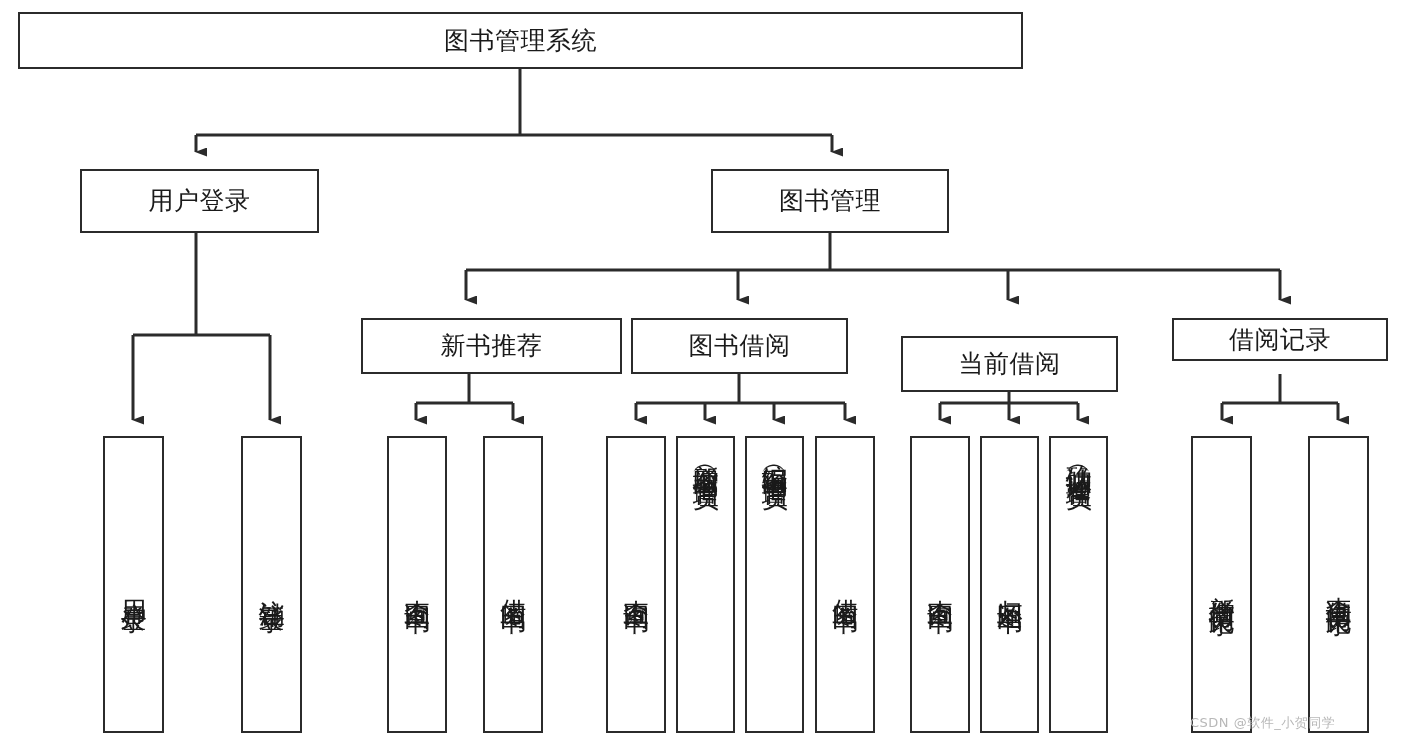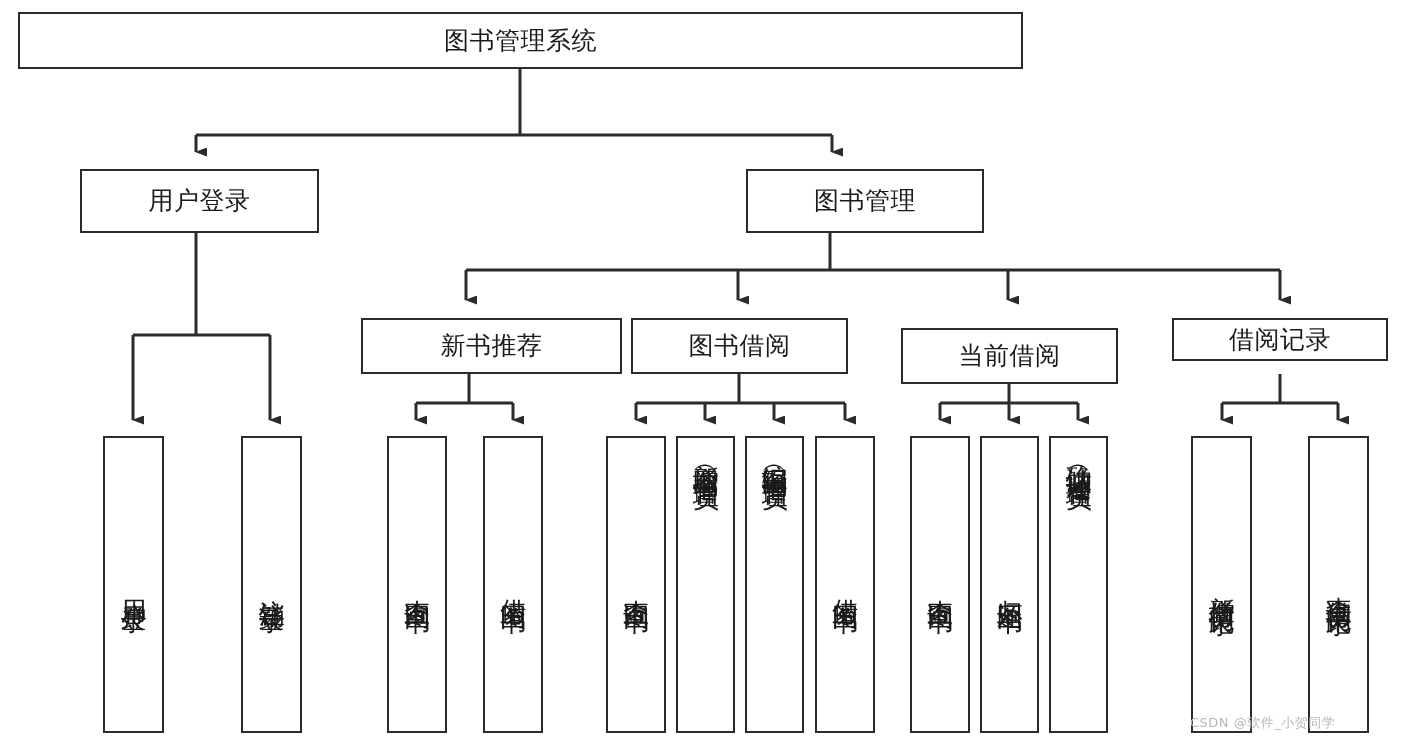--- a/index.html
+++ b/index.html
@@ -139,33 +139,33 @@
   </svg>
 
   <div class="node root horiz" style="left:18px; top:12px; width:1005px; height:57px;">
     <span class="label">图书管理系统</span>
   </div>
 
   <div class="node horiz" style="left:80px; top:169px; width:239px; height:64px;">
     <span class="label">用户登录</span>
   </div>
 
-  <div class="node horiz" style="left:711px; top:169px; width:238px; height:64px;margin-left:35px;">
+  <div class="node horiz" style="left:711px; top:169px; width:238px; height:64px;">
     <span class="label">图书管理</span>
   </div>
 
   <div class="node horiz" style="left:361px; top:318px; width:261px; height:56px;">
     <span class="label">新书推荐</span>
   </div>
 
   <div class="node horiz" style="left:631px; top:318px; width:217px; height:56px;">
     <span class="label">图书借阅</span>
   </div>
 
-  <div class="node horiz" style="left:901px; top:328px; width:217px; height:56px;">
+  <div class="node horiz" style="left:901px; top:336px; width:217px; height:56px;">
     <span class="label">当前借阅</span>
   </div>
 
   <div class="node horiz" style="left:1172px; top:318px; width:216px; height:43px;">
     <span class="label">借阅记录</span>
   </div>
 
   <div class="node vert centered" style="left:103px; top:436px; width:61px; height:297px;">
     <span class="label">用户登录</span>
   </div>

